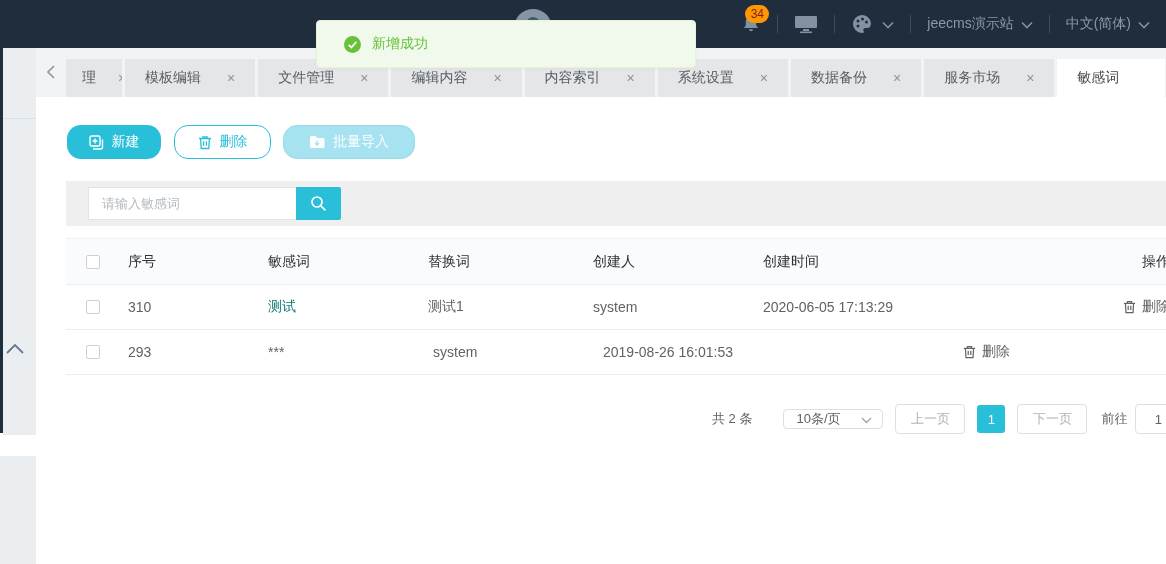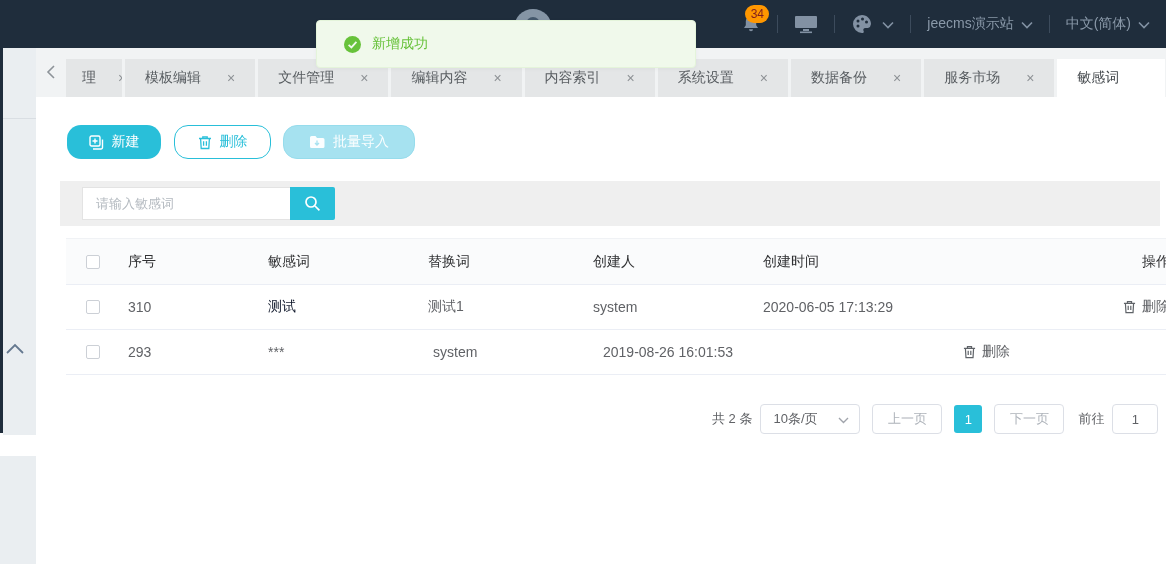--- a/index.html
+++ b/index.html
@@ -49,21 +49,21 @@
   .tab.cut .tab-label { margin-right:22px; }
 
   
   .btn { position:absolute; top:125px; height:34px; border-radius:14px; display:flex; align-items:center;
          justify-content:center; gap:8px; font-size:14px; cursor:pointer; border:1px solid transparent; }
   .btn-new { left:67px; width:94px; background:#29bfd9; color:#fff; }
   .btn-del { left:174px; width:97px; background:#fff; border-color:#29bfd9; color:#29bfd9; }
   .btn-import { left:283px; width:132px; background:#a6e2f0; border-color:#96dcec; color:rgba(255,255,255,0.95); cursor:not-allowed; }
 
   
-  .search-strip { position:absolute; left:60px; top:181px; width:1100px; height:45px; background:#efefef; }
+  .search-strip { position:absolute; left:66px; top:181px; width:1100px; height:45px; background:#efefef; }
   .search-input { position:absolute; left:22px; top:6px; width:208px; height:33px; border:1px solid #e3e3e3;
                   border-right:none; background:#fff; padding:0 13px; font-size:13px; color:#333;
                   font-family:"Liberation Sans","DejaVu Sans",sans-serif; outline:none; }
   .search-input::placeholder { color:#b4bac0; }
   .search-btn { position:absolute; left:230px; top:6px; width:45px; height:33px; background:#29bfd9;
                 border:none; display:flex; align-items:center; justify-content:center; cursor:pointer;
                 border-radius:0 2px 2px 0; color:#fff; }
 
   
   .table { position:absolute; left:66px; top:238px; width:1120px; border-top:1px solid #f0f2f5; }
@@ -72,29 +72,29 @@
   .t-body-row { height:45px; color:#606266; }
   .t-cell { padding-left:6px; overflow:hidden; white-space:nowrap; flex:none; }
   .t-cell.c-check { width:56px; padding-left:20px; }
   .t-cell.c-no { width:140px; }
   .t-cell.c-word { width:160px; }
   .t-cell.c-replace { width:165px; }
   .t-cell.c-creator { width:170px; }
   .t-cell.c-time { width:280px; }
   .t-cell.c-action { width:149px; display:flex; justify-content:flex-end; padding-right:16px; }
   .checkbox { width:14px; height:14px; border:1px solid #ccd0d6; border-radius:2px; background:#fff; cursor:pointer; }
-  .link { color:#0f172a; cursor:pointer; }
+  .link { color:#0f766e; cursor:pointer; }
   .row-del { display:flex; align-items:center; gap:6px; color:#606266; cursor:pointer; }
   .row-del svg { color:#5f6368; }
 
   
   .pagination { position:absolute; left:712px; top:404px; height:30px; display:flex; align-items:center;
                 font-size:13px; color:#606266; white-space:nowrap; }
-  .pg-total { margin-right:8px; }
-  .pg-size { width:100px; height:30px; border:1px solid #dcdfe6; border-radius:4px; background:#fff;
+  .pg-total { margin-right:31px; }
+  .pg-size { width:100px; height:20px; border:1px solid #dcdfe6; border-radius:4px; background:#fff;
              display:flex; align-items:center; justify-content:space-between; padding:0 10px 0 12px;
              cursor:pointer; color:#606266; }
   .pg-size .chev { color:#a0a4ab; }
   .pg-btn { width:70px; height:30px; border:1px solid #dcdfe6; border-radius:4px; background:#fff;
             display:flex; align-items:center; justify-content:center; color:#aeb3ba; margin-left:12px; cursor:pointer; }
   .pg-page { width:28px; height:28px; border-radius:3px; background:#29bfd9; color:#fff;
              display:flex; align-items:center; justify-content:center; margin-left:12px; cursor:pointer; }
   .pg-goto-label { margin-left:14px; margin-right:8px; }
   .pg-goto { width:46px; height:30px; border:1px solid #dcdfe6; border-radius:4px; text-align:center;
              font-size:13px; color:#606266; outline:none; font-family:"Liberation Sans","DejaVu Sans",sans-serif; }

